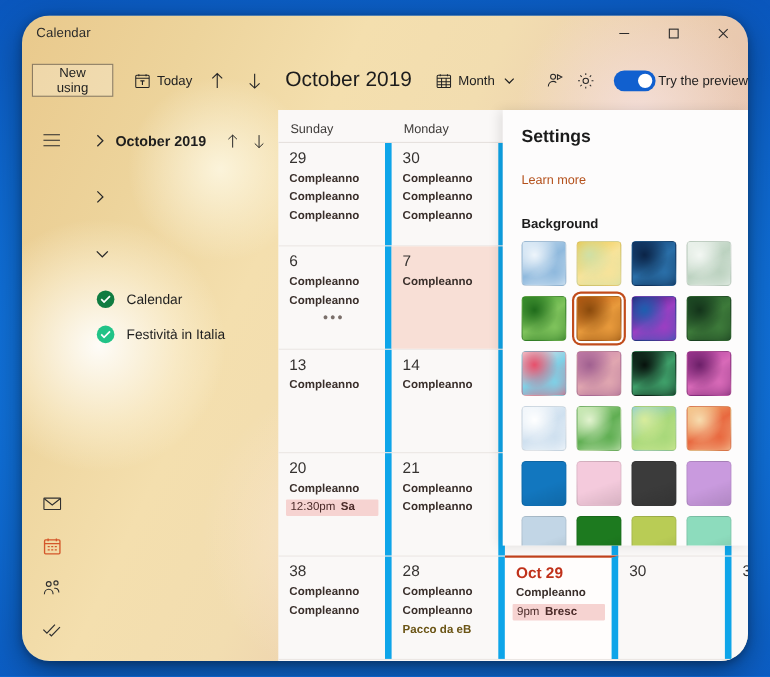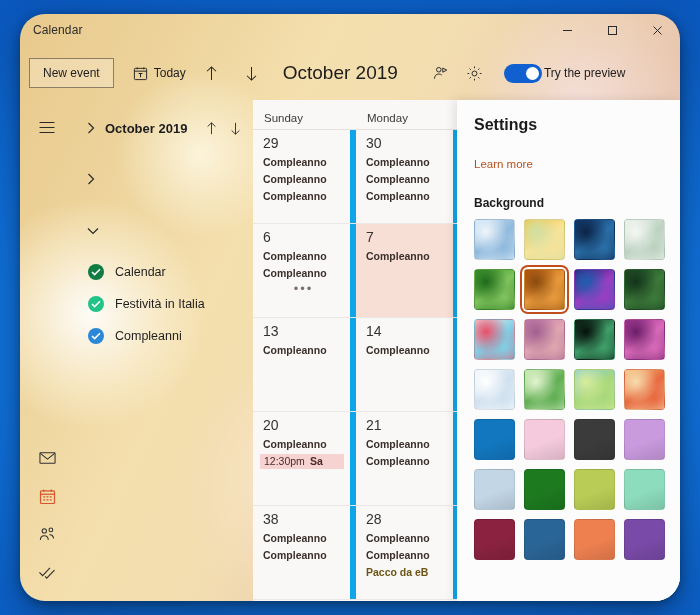--- a/index.html
+++ b/index.html
@@ -141,21 +141,21 @@
     white-space: nowrap; overflow: hidden; margin-bottom: 2px; font-weight: 600;
   }
   .ev.pill {
     background: #f6d3d1; padding: 0 4px; margin-left: -3px; color: #4a2a28; border-radius: 1px;
   }
   .ev .tm { font-weight: 400; margin-right: 5px; }
   .ev.olive { color: #6b5516; }
   .more { font-size: 13px; color: #7a6f6a; text-align: center; line-height: 12px; letter-spacing: 2px; }
   
   #settings {
-    position: absolute; right: 0; top: 86px; width: 223px; height: 501px;
+    position: absolute; right: 0; top: 86px; width: 223px; height: 396px;
     background: #fdfcfc; z-index: 7; overflow: hidden;
     box-shadow: -3px 0 10px rgba(0,0,0,.10);
     padding: 16px 17px 0 17px;
   }
   #set-title { font-size: 16px; color: #1b1b1b; font-weight: 600; margin-bottom: 17px; }
   #set-desc { font-size: 11.5px; color: #222; line-height: 16.5px; }
   #learn-more { font-size: 11.5px; color: #b4511c; margin-top: 7px; display: inline-block; cursor: pointer; }
   #bg-title { font-size: 12px; color: #1b1b1b; font-weight: 600; margin: 24px 0 9px 0; }
   #thumbs { display: grid; grid-template-columns: repeat(4, 41px); gap: 9px 9px; }
   .thumb {
@@ -187,21 +187,21 @@
         </div>
         <div class="win-btn close">
           <svg width="11" height="11" viewBox="0 0 11 11">
               <path d="M1.5 1.5l8 8M9.5 1.5l-8 8" stroke="currentColor" stroke-width="1"></path>
             </svg>
         </div>
       </div>
     </div>
 
     <div id="toolbar">
-      <button id="new-event">New event</button>
+      <button id="new-event">New using</button>
 
       <div class="tb-item" style="margin-left:10px">
         <span>
           <svg width="15" height="15" viewBox="0 0 16 16" fill="none" stroke="currentColor" stroke-width="1">
             <rect x="1.5" y="2.5" width="13" height="12" rx="1"></rect>
               <path d="M1.5 5.5h13"></path>
             <path d="M4.5 1.5v2M11.5 1.5v2"></path>
               <path d="M6 8h4M8 8v4" stroke-width="1.1"></path>
           </svg>
         </span>
@@ -214,20 +214,35 @@
         </svg>
       </div>
       <div class="tb-icon-btn" style="margin-left:6px">
         <svg width="15" height="17" viewBox="0 0 16 18" fill="none" stroke="currentColor" stroke-width="1.1">
           <path d="M8 2v14M3.2 11.4L8 16l4.8-4.6"></path>
         </svg>
       </div>
 
       <div id="period-title">October 2019</div>
 
+      <div class="tb-item">
+        <span>
+          <svg width="15" height="15" viewBox="0 0 16 16" fill="none" stroke="currentColor" stroke-width="1">
+            <rect x="1.5" y="2.5" width="13" height="12" rx="1"></rect>
+              <path d="M1.5 5.5h13M5.8 5.5v9M10.2 5.5v9M1.5 8.8h13M1.5 11.7h13"></path>
+            <path d="M4.5 1.5v2M11.5 1.5v2"></path>
+          </svg>
+        </span>
+        <span>Month</span>
+        <span style="margin-left:2px">
+          <svg width="10" height="7" viewBox="0 0 10 7" fill="none" stroke="currentColor" stroke-width="1.1">
+              <path d="M1 1.5L5 5.5 9 1.5"></path>
+            </svg>
+        </span>
+      </div>
 
       <div class="tb-icon-btn" style="margin-left:14px">
         <svg width="17" height="17" viewBox="0 0 18 18" fill="none" stroke="currentColor" stroke-width="1">
           <circle cx="7.2" cy="5" r="2.4"></circle>
           <path d="M2.6 14.5c0-3 2.1-5 4.6-5 1.2 0 2.3.45 3.1 1.2"></path>
           <path d="M11.4 3.2l4.2 2.2-4.2 2.2z"></path>
         </svg>
       </div>
 
       <div class="tb-icon-btn">
@@ -326,28 +341,20 @@
               </span>
               <span>Calendar</span>
             </div>
             <div class="cal-row">
               <span class="cal-dot" style="background: rgb(33, 195, 135);">
                 <svg width="10" height="8" viewBox="0 0 10 8" fill="none" stroke="#fff" stroke-width="1.6">
                   <path d="M1 4l2.6 2.6L9 1.3"></path>
                 </svg>
               </span>
               <span>Festività in Italia</span>
-            </div>
-            <div class="cal-row">
-              <span class="cal-dot" style="background: rgb(43, 136, 216);">
-                <svg width="10" height="8" viewBox="0 0 10 8" fill="none" stroke="#fff" stroke-width="1.6">
-                  <path d="M1 4l2.6 2.6L9 1.3"></path>
-                </svg>
-              </span>
-              <span>Compleanni</span>
             </div>
           </div>
       </div>
     </div>
 
     <div id="grid">
       <div id="dow">
           <div>Sunday</div>
           <div>Monday</div>
           <div>Tuesday</div>

